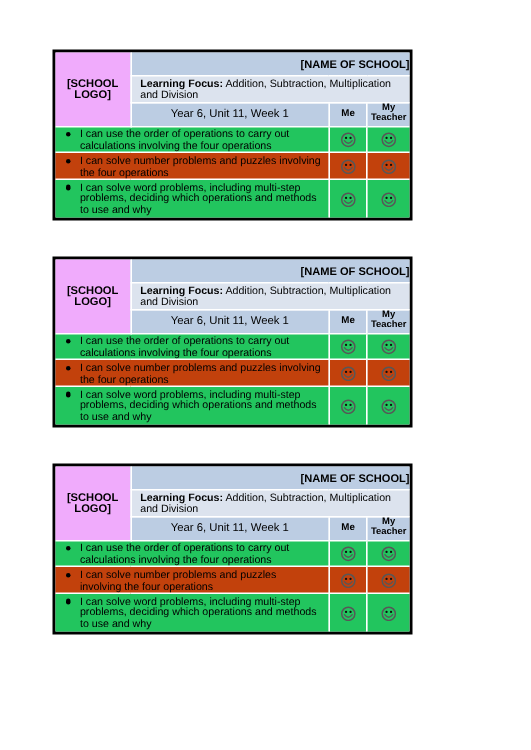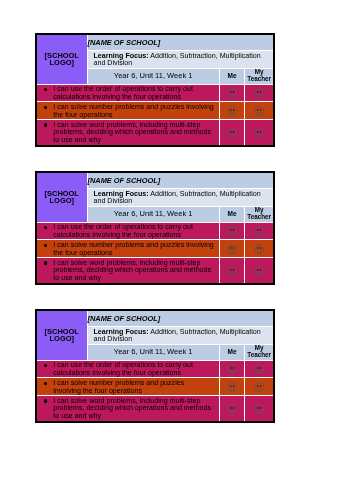--- a/index.html
+++ b/index.html
@@ -10,40 +10,40 @@
 
   .block{position:absolute;left:35px;width:240px;
          border:2px solid #000;box-sizing:border-box;background:#fff;}
   .block table{border-collapse:collapse;width:100%;table-layout:fixed;border-style:hidden;}
   .block td{border:1px solid #ffffff;vertical-align:middle;padding:0;}
 
   .c-logo{width:50px;}
   .c-me{width:25.3px;}
   .c-tch{width:28.3px;}
 
-  .block td.logo{background:#8b5cf6;font-weight:bold;font-size:7.45px;line-height:7.8px;
+  .block td.logo{background:#f0abfc;font-weight:bold;font-size:7.45px;line-height:7.8px;
         text-align:center;color:#000;}
   .block td.school{background:#bccde3;font-weight:bold;font-size:7.4px;line-height:9px;
-           text-align:left;color:#000;height:15.4px;font-style:italic;}
+           text-align:right;color:#000;height:15.4px;}
   .block td.focus{background:#dce3ee;font-size:7.1px;line-height:7.8px;text-align:left;color:#000;
          padding:1.3px 6px 0px 6px;height:15.5px;}
   .focus b{font-weight:bold;}
   .block td.week{background:#bccde3;font-weight:normal;font-size:7.55px;line-height:9px;text-align:center;color:#000;height:14.3px;}
   .block td.week span{position:relative;top:-1px;}
   .block td.hdr{background:#bccde3;font-weight:bold;font-size:6.3px;line-height:6.4px;
        text-align:center;color:#000;}
   .block td.hdr2{padding-bottom:1.5px;}
   .block td.hdr1{font-size:6.5px;padding-bottom:0.5px;}
 
   .block td.obj{font-size:7.1px;line-height:7.8px;padding:1.3px 1px 0px 0px;color:#000;}
   .obj ul{margin:0;padding:0 0 0 16.3px;list-style:none;}
   .obj li{margin:0;padding:0;position:relative;}
   .obj li::before{content:"";position:absolute;left:-9.3px;top:1.8px;
       width:3.2px;height:3.2px;border-radius:50%;background:#000;}
-  .r-lite{background:#be185d;margin-left:12px;}
+  .r-lite{background:#22c55e;margin-left:12px;}
   .r-mid{background:#c2410c;}
   .block td.sm{text-align:center;line-height:0;}
   .smi{display:inline-block;line-height:0;position:relative;left:0.5px;top:0.3px;}
 </style>
 </head>
 <body>
 
 <div class="page">
 
   <div class="block" id="b0" style="top: 33px;">

